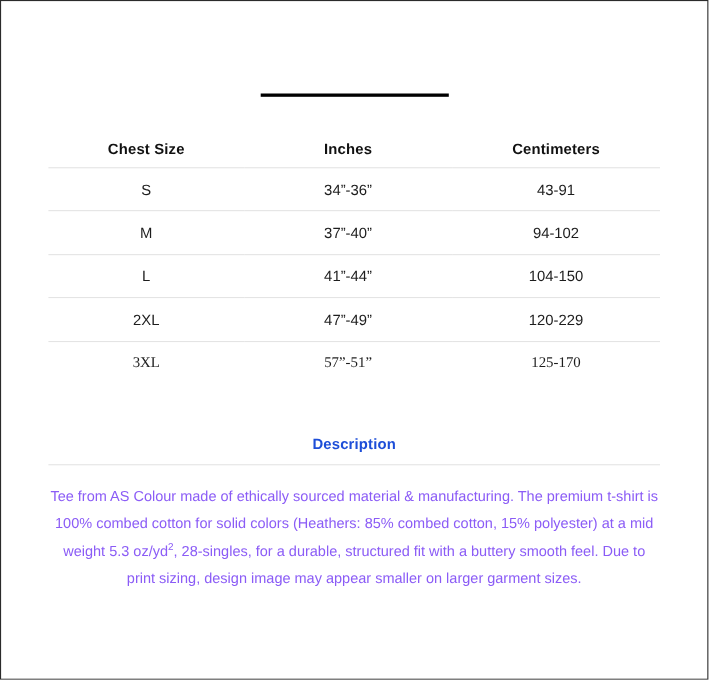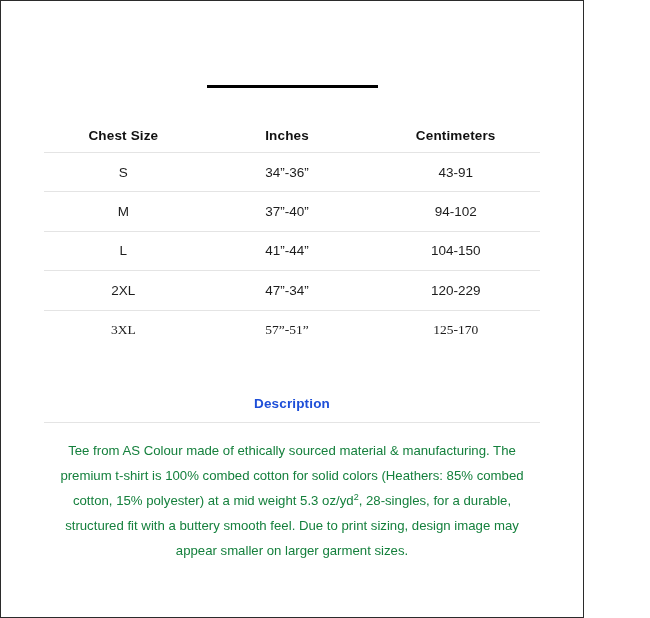--- a/index.html
+++ b/index.html
@@ -10,21 +10,21 @@
     width: 650px;
     height: 618px;
     background: #ffffff;
     font-family: "Liberation Sans", sans-serif;
     color: #1a1a1a;
     overflow: hidden;
   }
 
   .page {
     box-sizing: border-box;
-    width: 584px;
+    width: 644px;
     height: 618px;
     border: 1px solid #2b2b2b;
     background: #ffffff;
     position: relative;
   }
 
   .inner {
     box-sizing: border-box;
     padding: 0 43px;
     width: 100%;
@@ -97,21 +97,21 @@
     color: #1d4ed8;
     padding-bottom: 11px;
     border-bottom: 1px solid #e4e4e4;
   }
   .desc-body {
     margin: 0;
     padding-top: 15px;
     text-align: center;
     font-size: 13.2px;
     line-height: 25px;
-    color: #15803d;
+    color: #8b5cf6;
   }
   .desc-body sup {
     font-size: 9px;
     vertical-align: super;
     line-height: 0;
   }
 </style>
 </head>
 <body>
 
@@ -146,21 +146,21 @@
           <td>37”-40”</td>
           <td>94-102</td>
         </tr>
         <tr>
           <td>L</td>
           <td>41”-44”</td>
           <td>104-150</td>
         </tr>
         <tr>
           <td>2XL</td>
-          <td>47”-34”</td>
+          <td>47”-49”</td>
           <td>120-229</td>
         </tr>
         <tr>
           <td>3XL</td>
           <td>57”-51”</td>
           <td>125-170</td>
         </tr>
       </tbody>
     </table>
 

